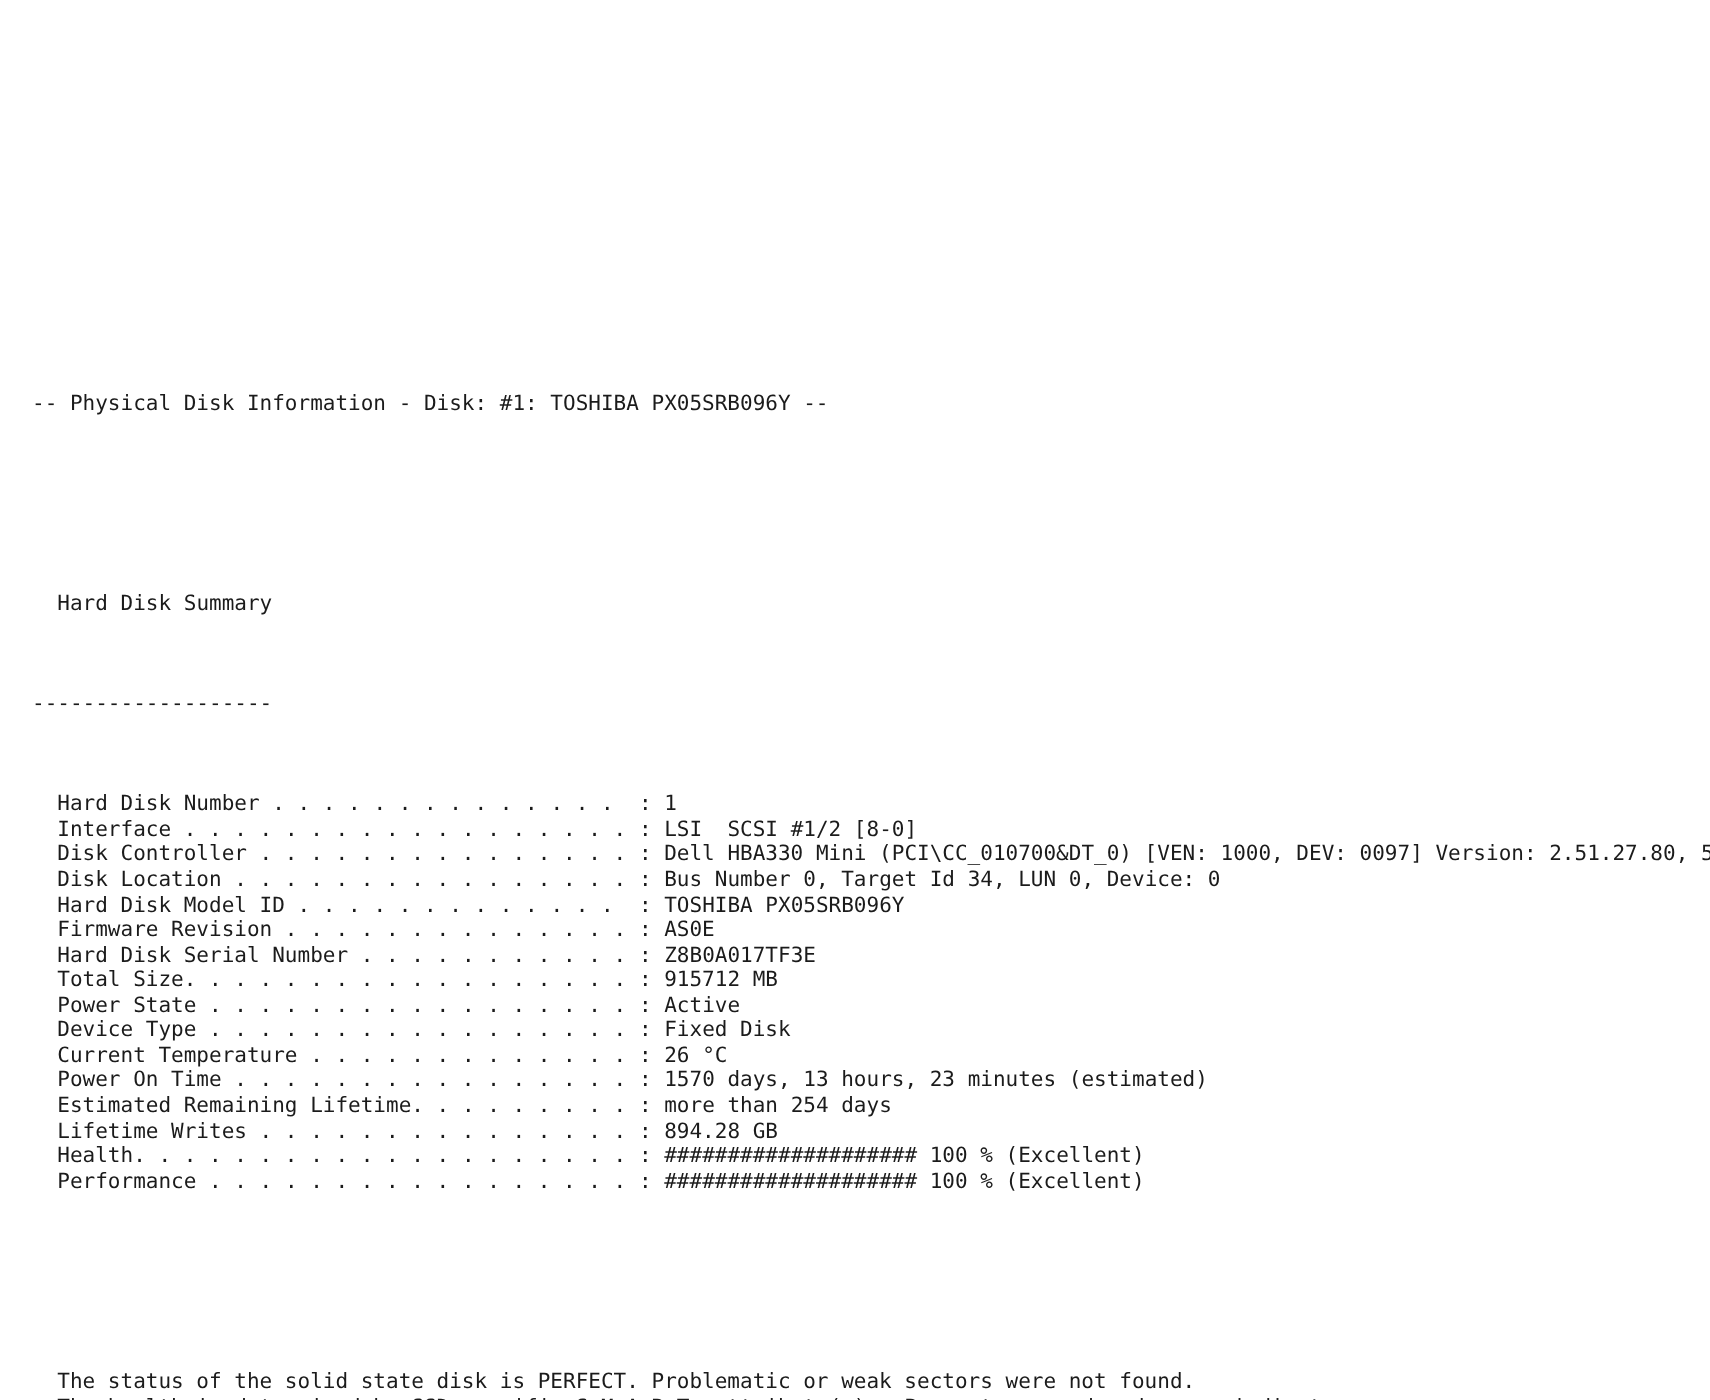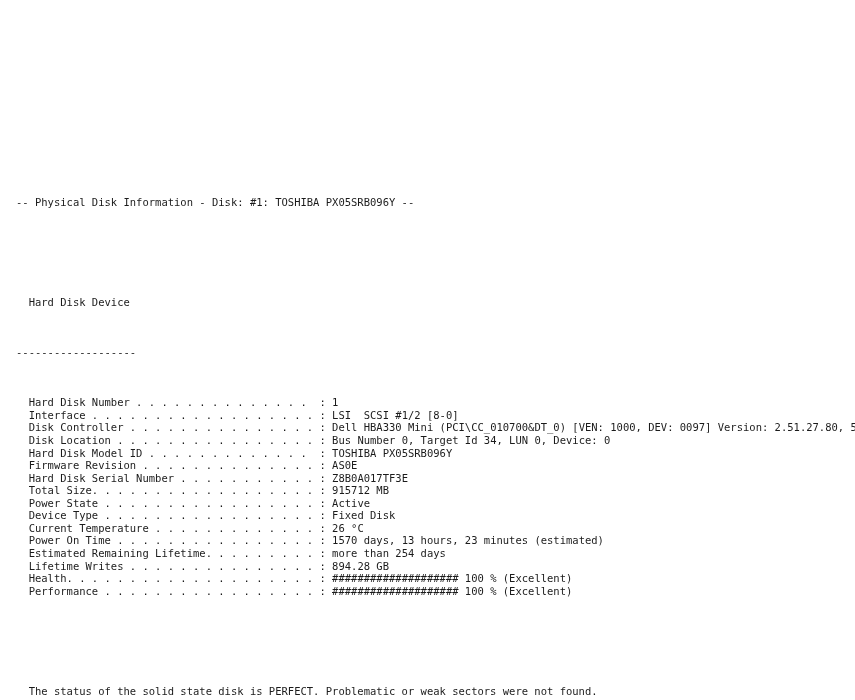--- a/index.html
+++ b/index.html
@@ -50,21 +50,21 @@
 </style>
 </head>
 <body>
 
 <div id="report">
 
   <div class="title-line">-- Physical Disk Information - Disk: #1: TOSHIBA PX05SRB096Y --</div>
 
   <div class="blank"></div>
 
-  <div class="section-head"><span>  </span><span>Hard Disk Device</span></div>
+  <div class="section-head"><span>  </span><span>Hard Disk Summary</span></div>
 
   <div class="rule">-------------------</div>
 
   <div id="rows"><div class="row"><span>  Hard Disk Number</span><span class="leader"> . . . . . . . . . . . . . .  </span><span class="colon">: </span><span class="value">1</span></div><div class="row"><span>  Interface</span><span class="leader"> . . . . . . . . . . . . . . . . . . </span><span class="colon">: </span><span class="value">LSI  SCSI #1/2 [8-0]</span></div><div class="row"><span>  Disk Controller</span><span class="leader"> . . . . . . . . . . . . . . . </span><span class="colon">: </span><span class="value">Dell HBA330 Mini (PCI\CC_010700&amp;DT_0) [VEN: 1000, DEV: 0097] Version: 2.51.27.80, 5-3-2018</span></div><div class="row"><span>  Disk Location</span><span class="leader"> . . . . . . . . . . . . . . . . </span><span class="colon">: </span><span class="value">Bus Number 0, Target Id 34, LUN 0, Device: 0</span></div><div class="row"><span>  Hard Disk Model ID</span><span class="leader"> . . . . . . . . . . . . .  </span><span class="colon">: </span><span class="value">TOSHIBA PX05SRB096Y</span></div><div class="row"><span>  Firmware Revision</span><span class="leader"> . . . . . . . . . . . . . . </span><span class="colon">: </span><span class="value">AS0E</span></div><div class="row"><span>  Hard Disk Serial Number</span><span class="leader"> . . . . . . . . . . . </span><span class="colon">: </span><span class="value">Z8B0A017TF3E</span></div><div class="row"><span>  Total Size</span><span class="leader">. . . . . . . . . . . . . . . . . . </span><span class="colon">: </span><span class="value">915712 MB</span></div><div class="row"><span>  Power State</span><span class="leader"> . . . . . . . . . . . . . . . . . </span><span class="colon">: </span><span class="value">Active</span></div><div class="row"><span>  Device Type</span><span class="leader"> . . . . . . . . . . . . . . . . . </span><span class="colon">: </span><span class="value">Fixed Disk</span></div><div class="row"><span>  Current Temperature</span><span class="leader"> . . . . . . . . . . . . . </span><span class="colon">: </span><span class="value">26 °C</span></div><div class="row"><span>  Power On Time</span><span class="leader"> . . . . . . . . . . . . . . . . </span><span class="colon">: </span><span class="value">1570 days, 13 hours, 23 minutes (estimated)</span></div><div class="row"><span>  Estimated Remaining Lifetime</span><span class="leader">. . . . . . . . . </span><span class="colon">: </span><span class="value">more than 254 days</span></div><div class="row"><span>  Lifetime Writes</span><span class="leader"> . . . . . . . . . . . . . . . </span><span class="colon">: </span><span class="value">894.28 GB</span></div><div class="row"><span>  Health</span><span class="leader">. . . . . . . . . . . . . . . . . . . . </span><span class="colon">: </span><span class="value bar">#################### 100 % (Excellent)</span></div><div class="row"><span>  Performance</span><span class="leader"> . . . . . . . . . . . . . . . . . </span><span class="colon">: </span><span class="value bar">#################### 100 % (Excellent)</span></div></div>
 
   <div class="blank"></div>
 
   <div id="footer"><div class="footer-line">  The status of the solid state disk is PERFECT. Problematic or weak sectors were not found.</div><div class="footer-line">  The health is determined by SSD specific S.M.A.R.T. attribute(s):  Percentage used endurance indicator</div></div>
 
 </div>

